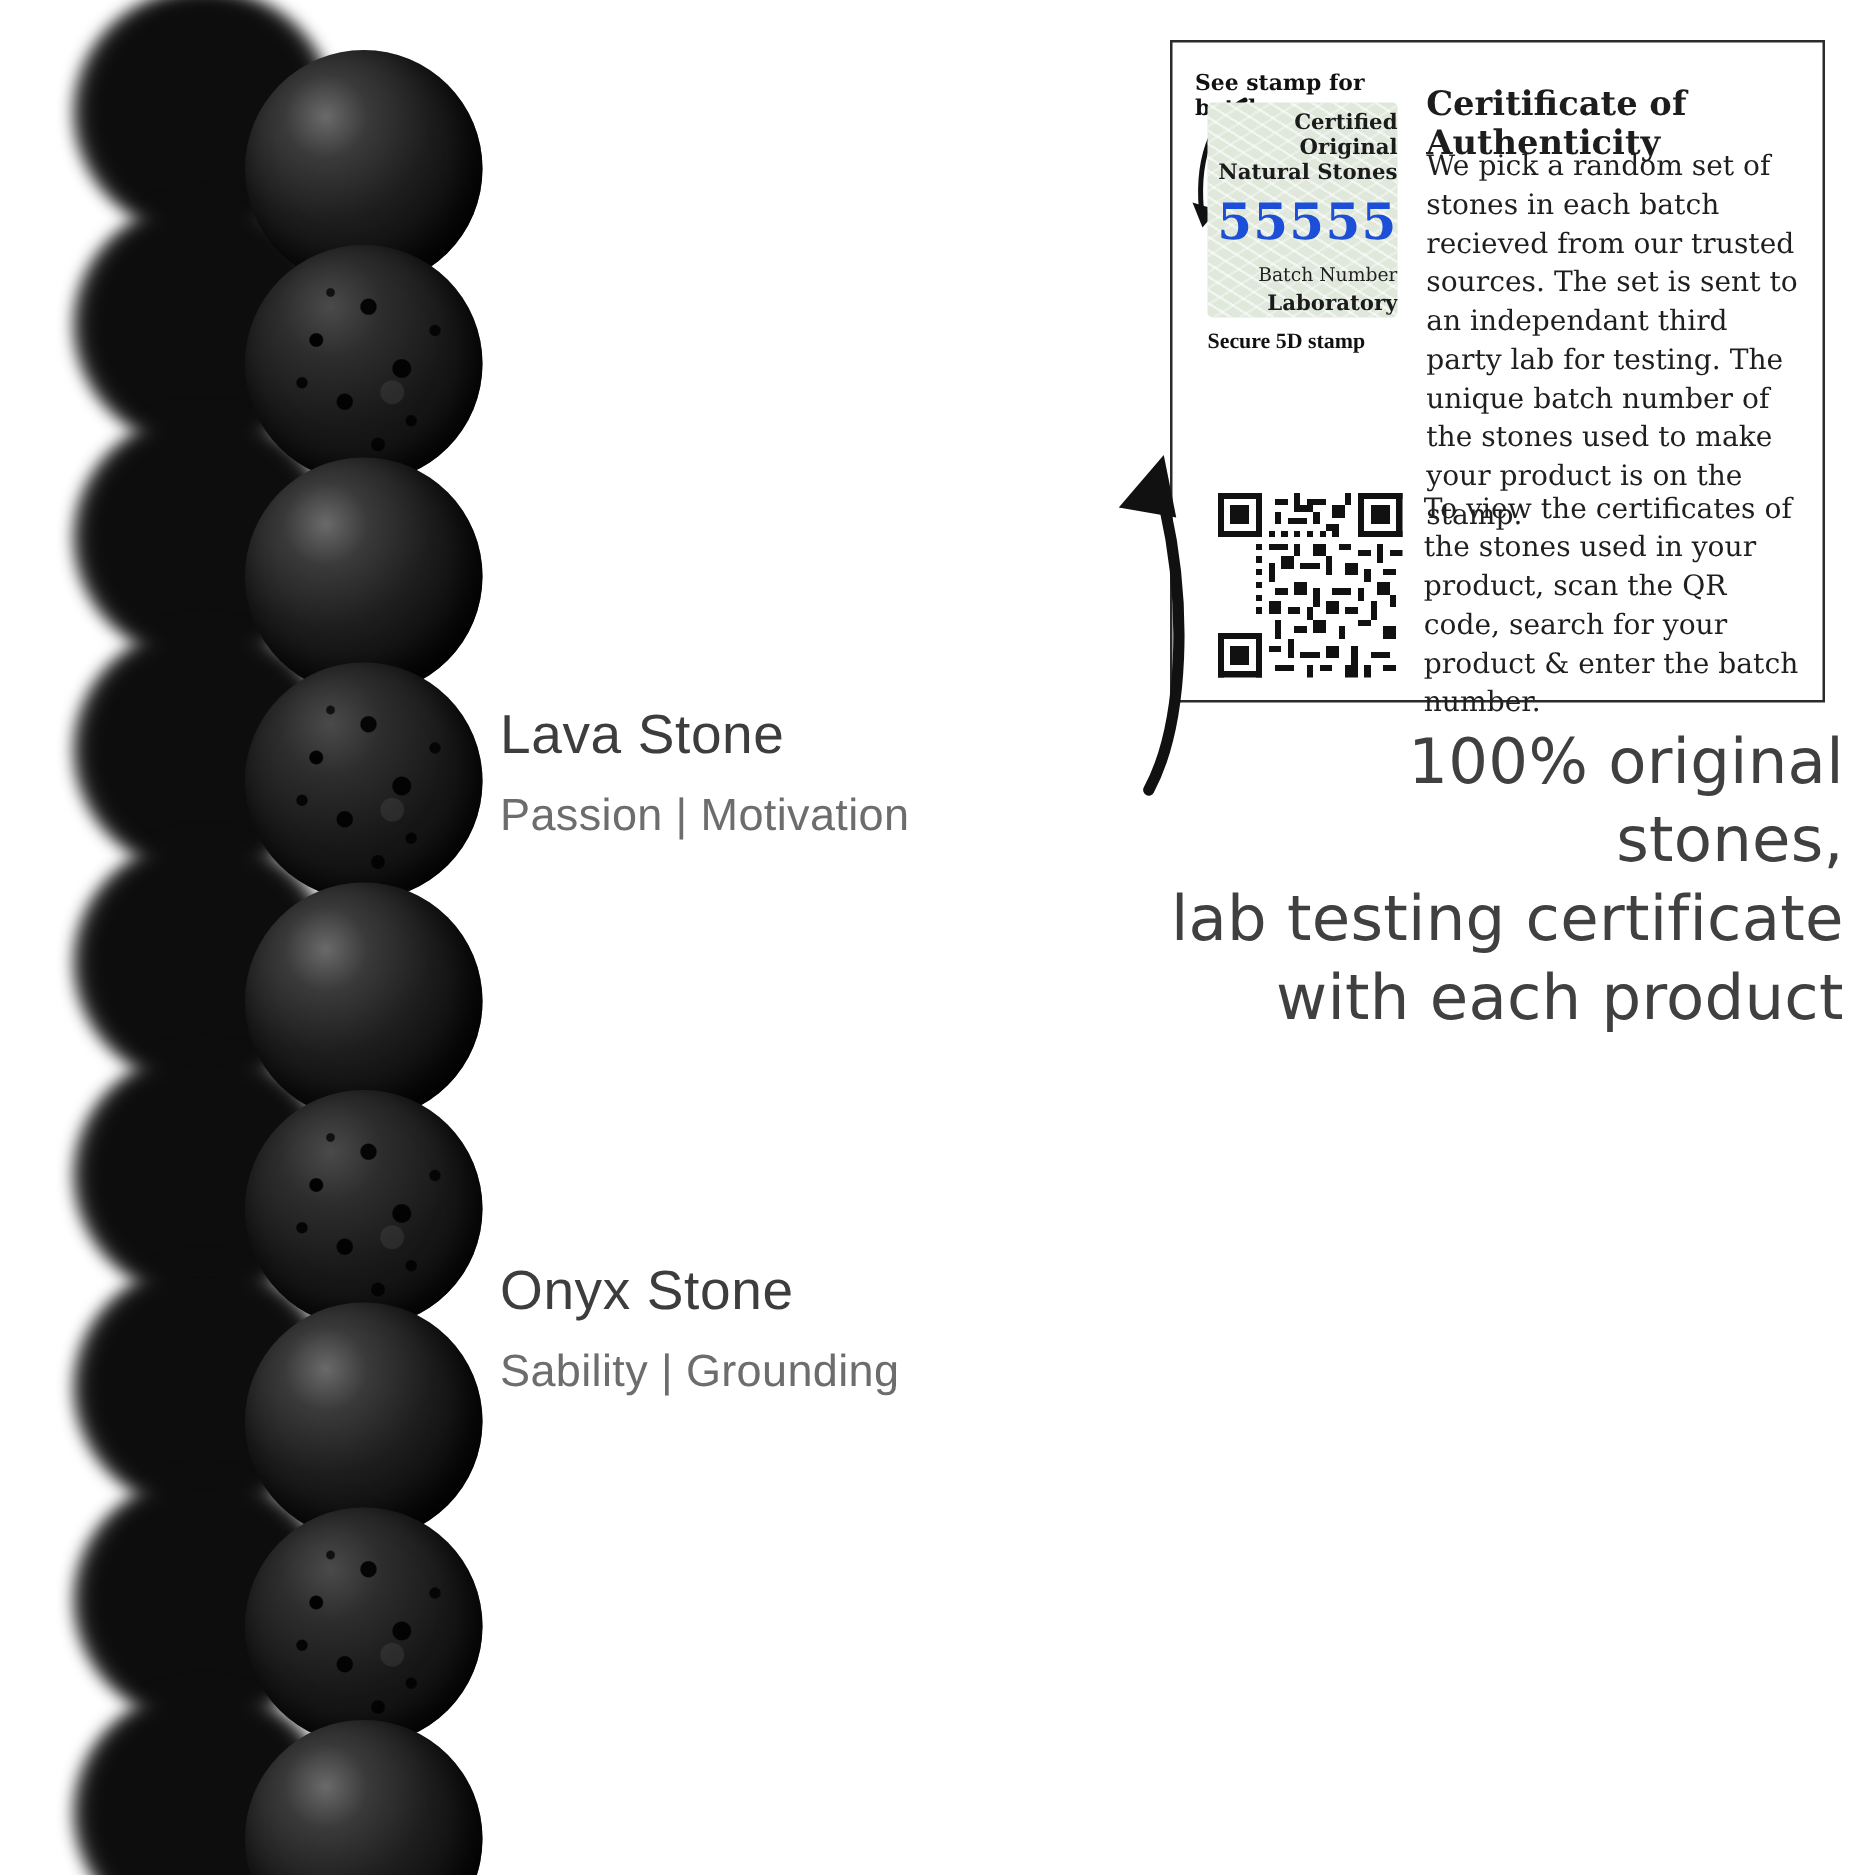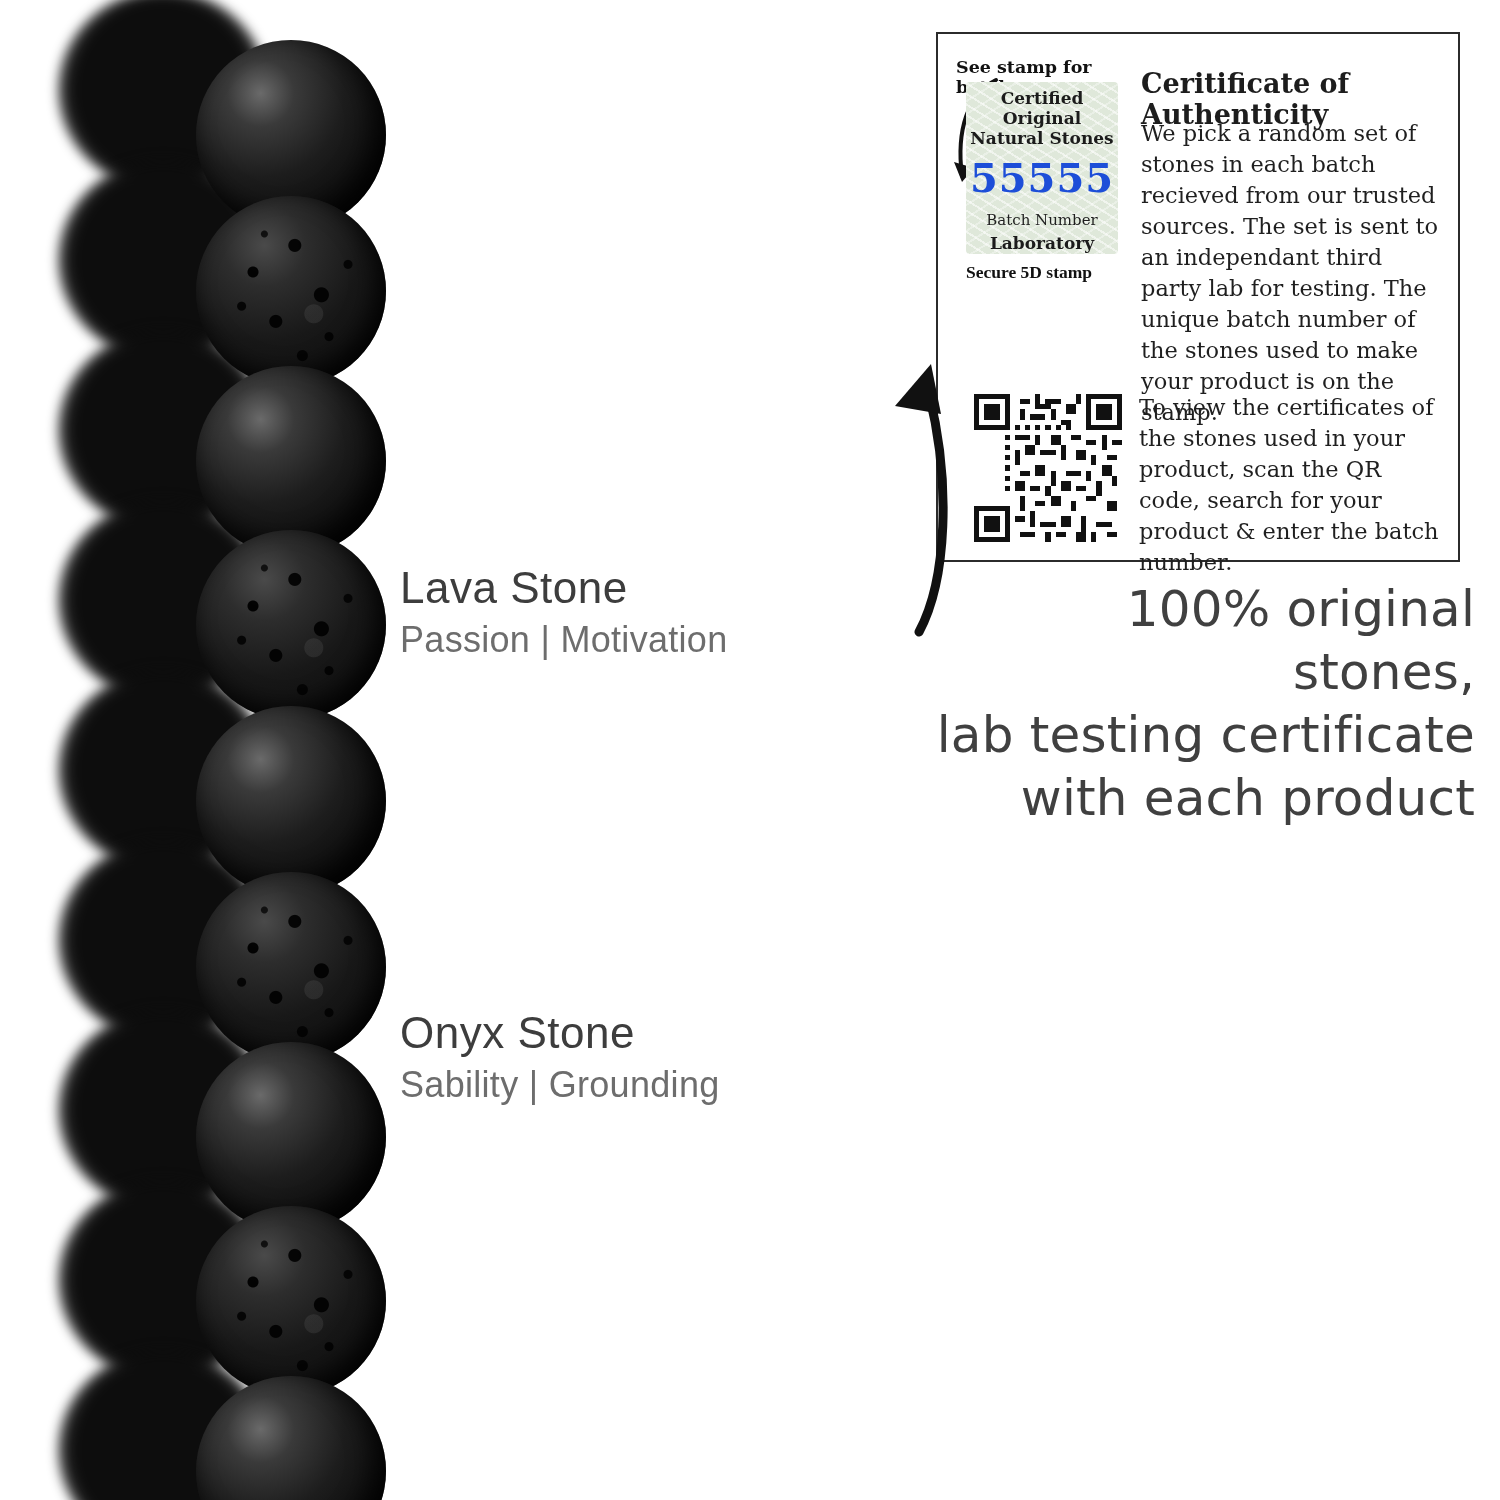--- a/index.html
+++ b/index.html
@@ -70,21 +70,21 @@
   }
   .stone-title {
     font-size: 44px;
     color: #3d3d3d;
     letter-spacing: 0.5px;
     line-height: 1.05;
   }
   .stone-sub {
     font-size: 36px;
     color: #6d6d6d;
-    margin-top: 8px;
+    margin-top: 20px;
     letter-spacing: 0.3px;
   }
 
   
   .cert-card {
     position: absolute;
     left: 936px;
     top: 32px;
     width: 524px;
     height: 530px;
@@ -134,21 +134,21 @@
   }
   .stamp-box {
     position: absolute;
     left: 28px;
     top: 48px;
     width: 152px;
     height: 172px;
     background: #dfe8da;
     border-radius: 4px;
     overflow: hidden;
-    text-align: center;
+    text-align: right;
   }
   .stamp-box::before {
     content: "";
     position: absolute;
     inset: 0;
     background:
       repeating-linear-gradient(32deg, rgba(255,255,255,0.55) 0 2px, rgba(255,255,255,0) 2px 9px),
       repeating-linear-gradient(-32deg, rgba(255,255,255,0.35) 0 2px, rgba(255,255,255,0) 2px 11px);
     pointer-events: none;
   }

